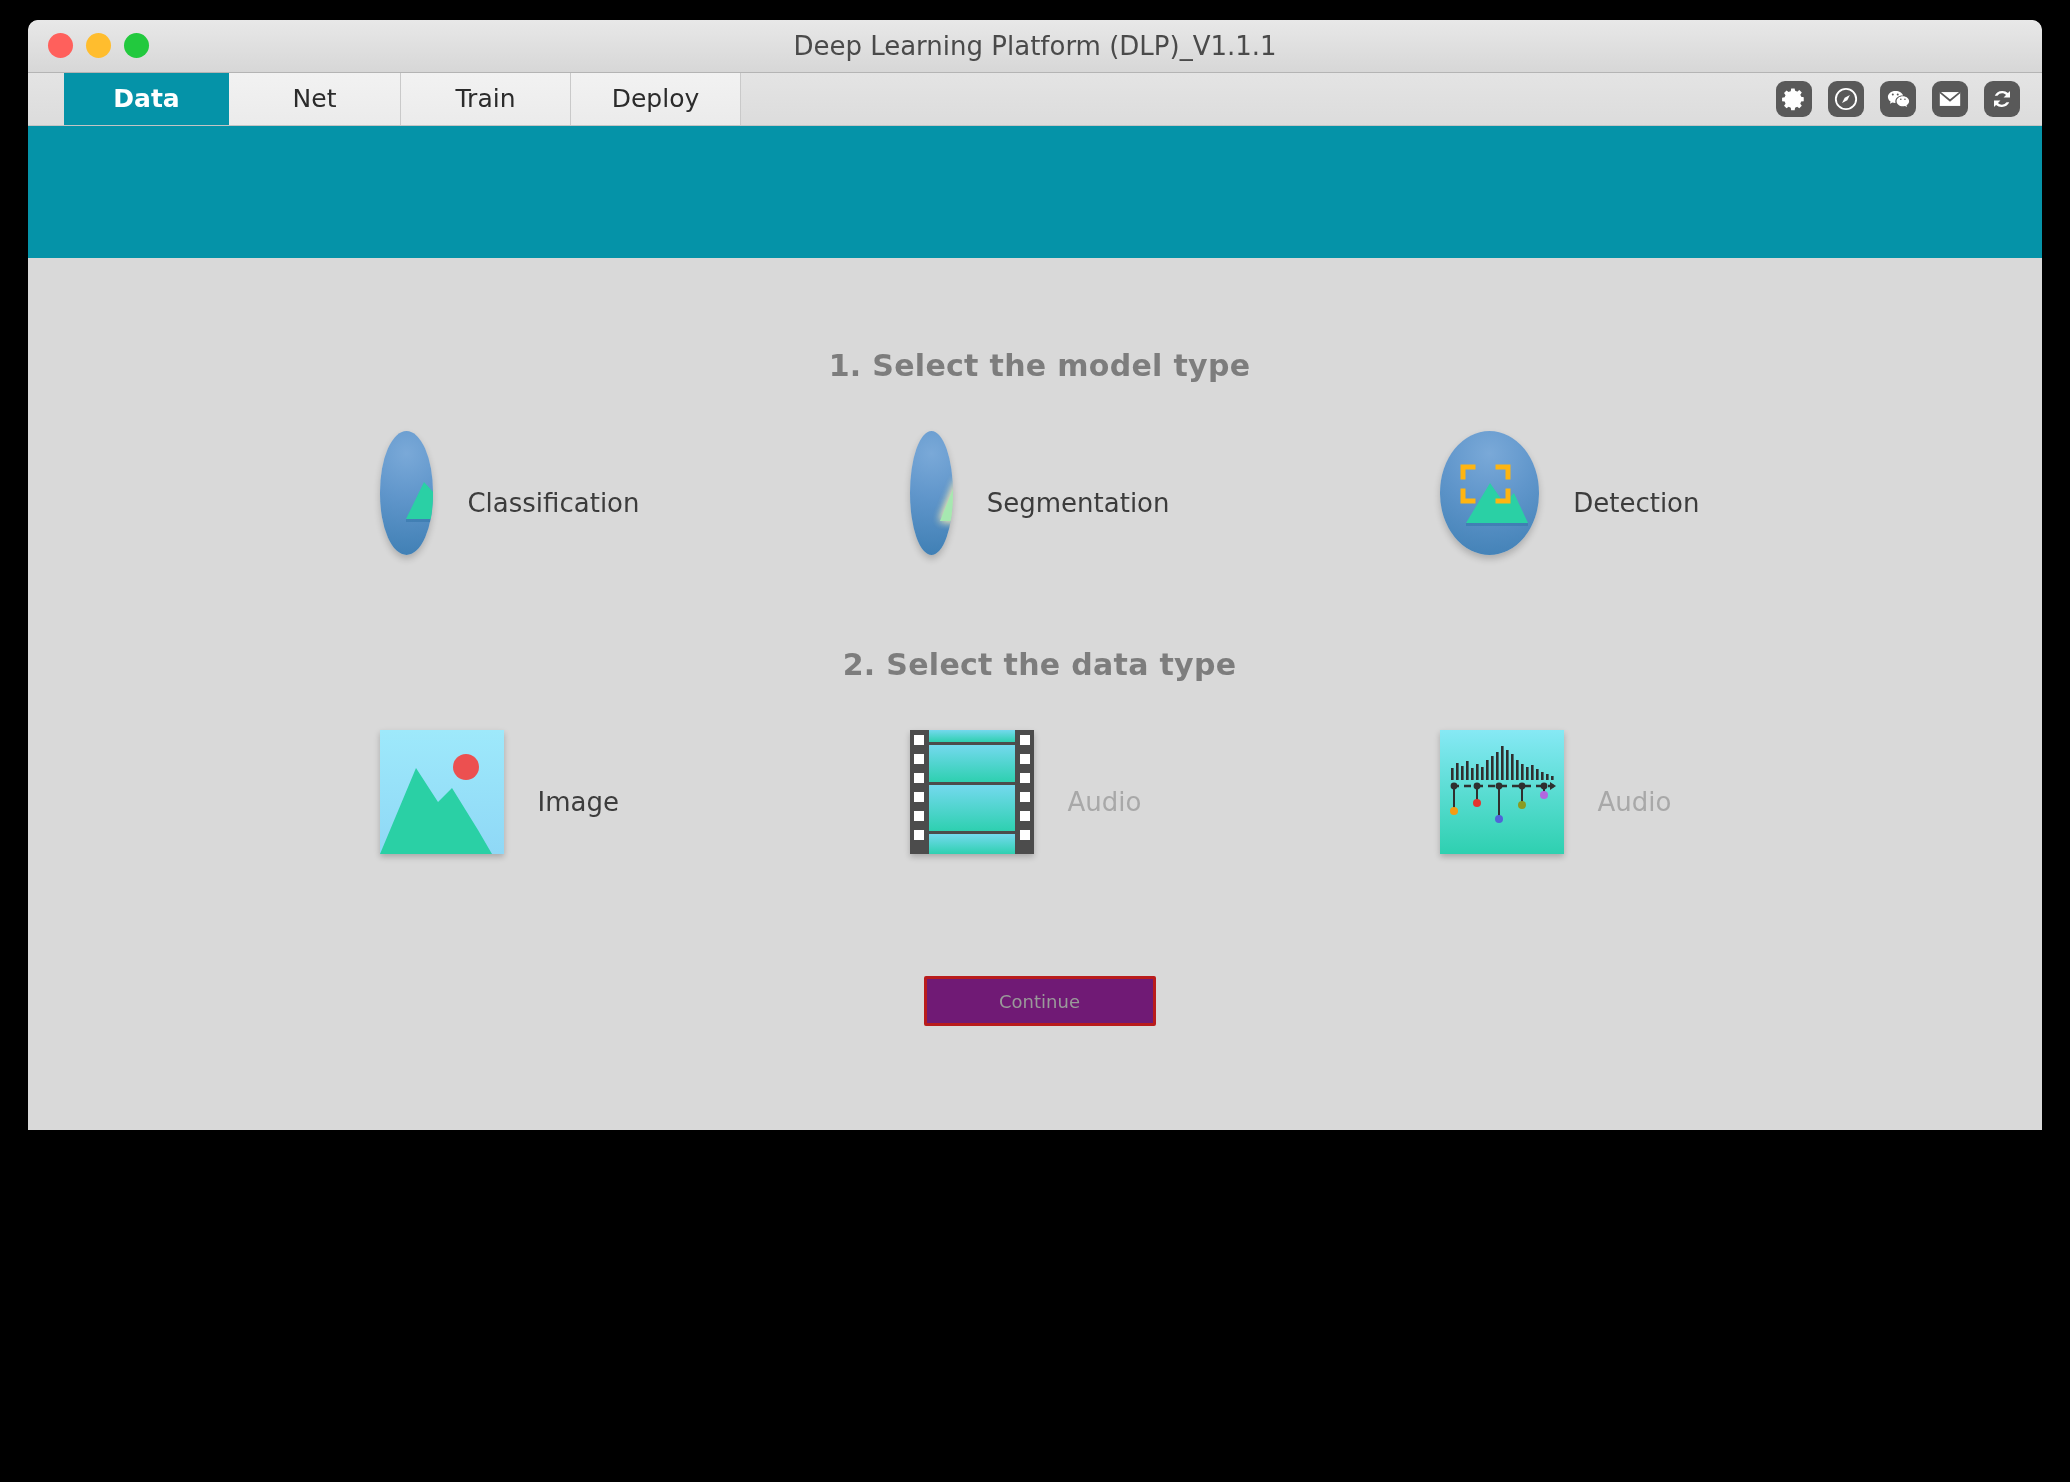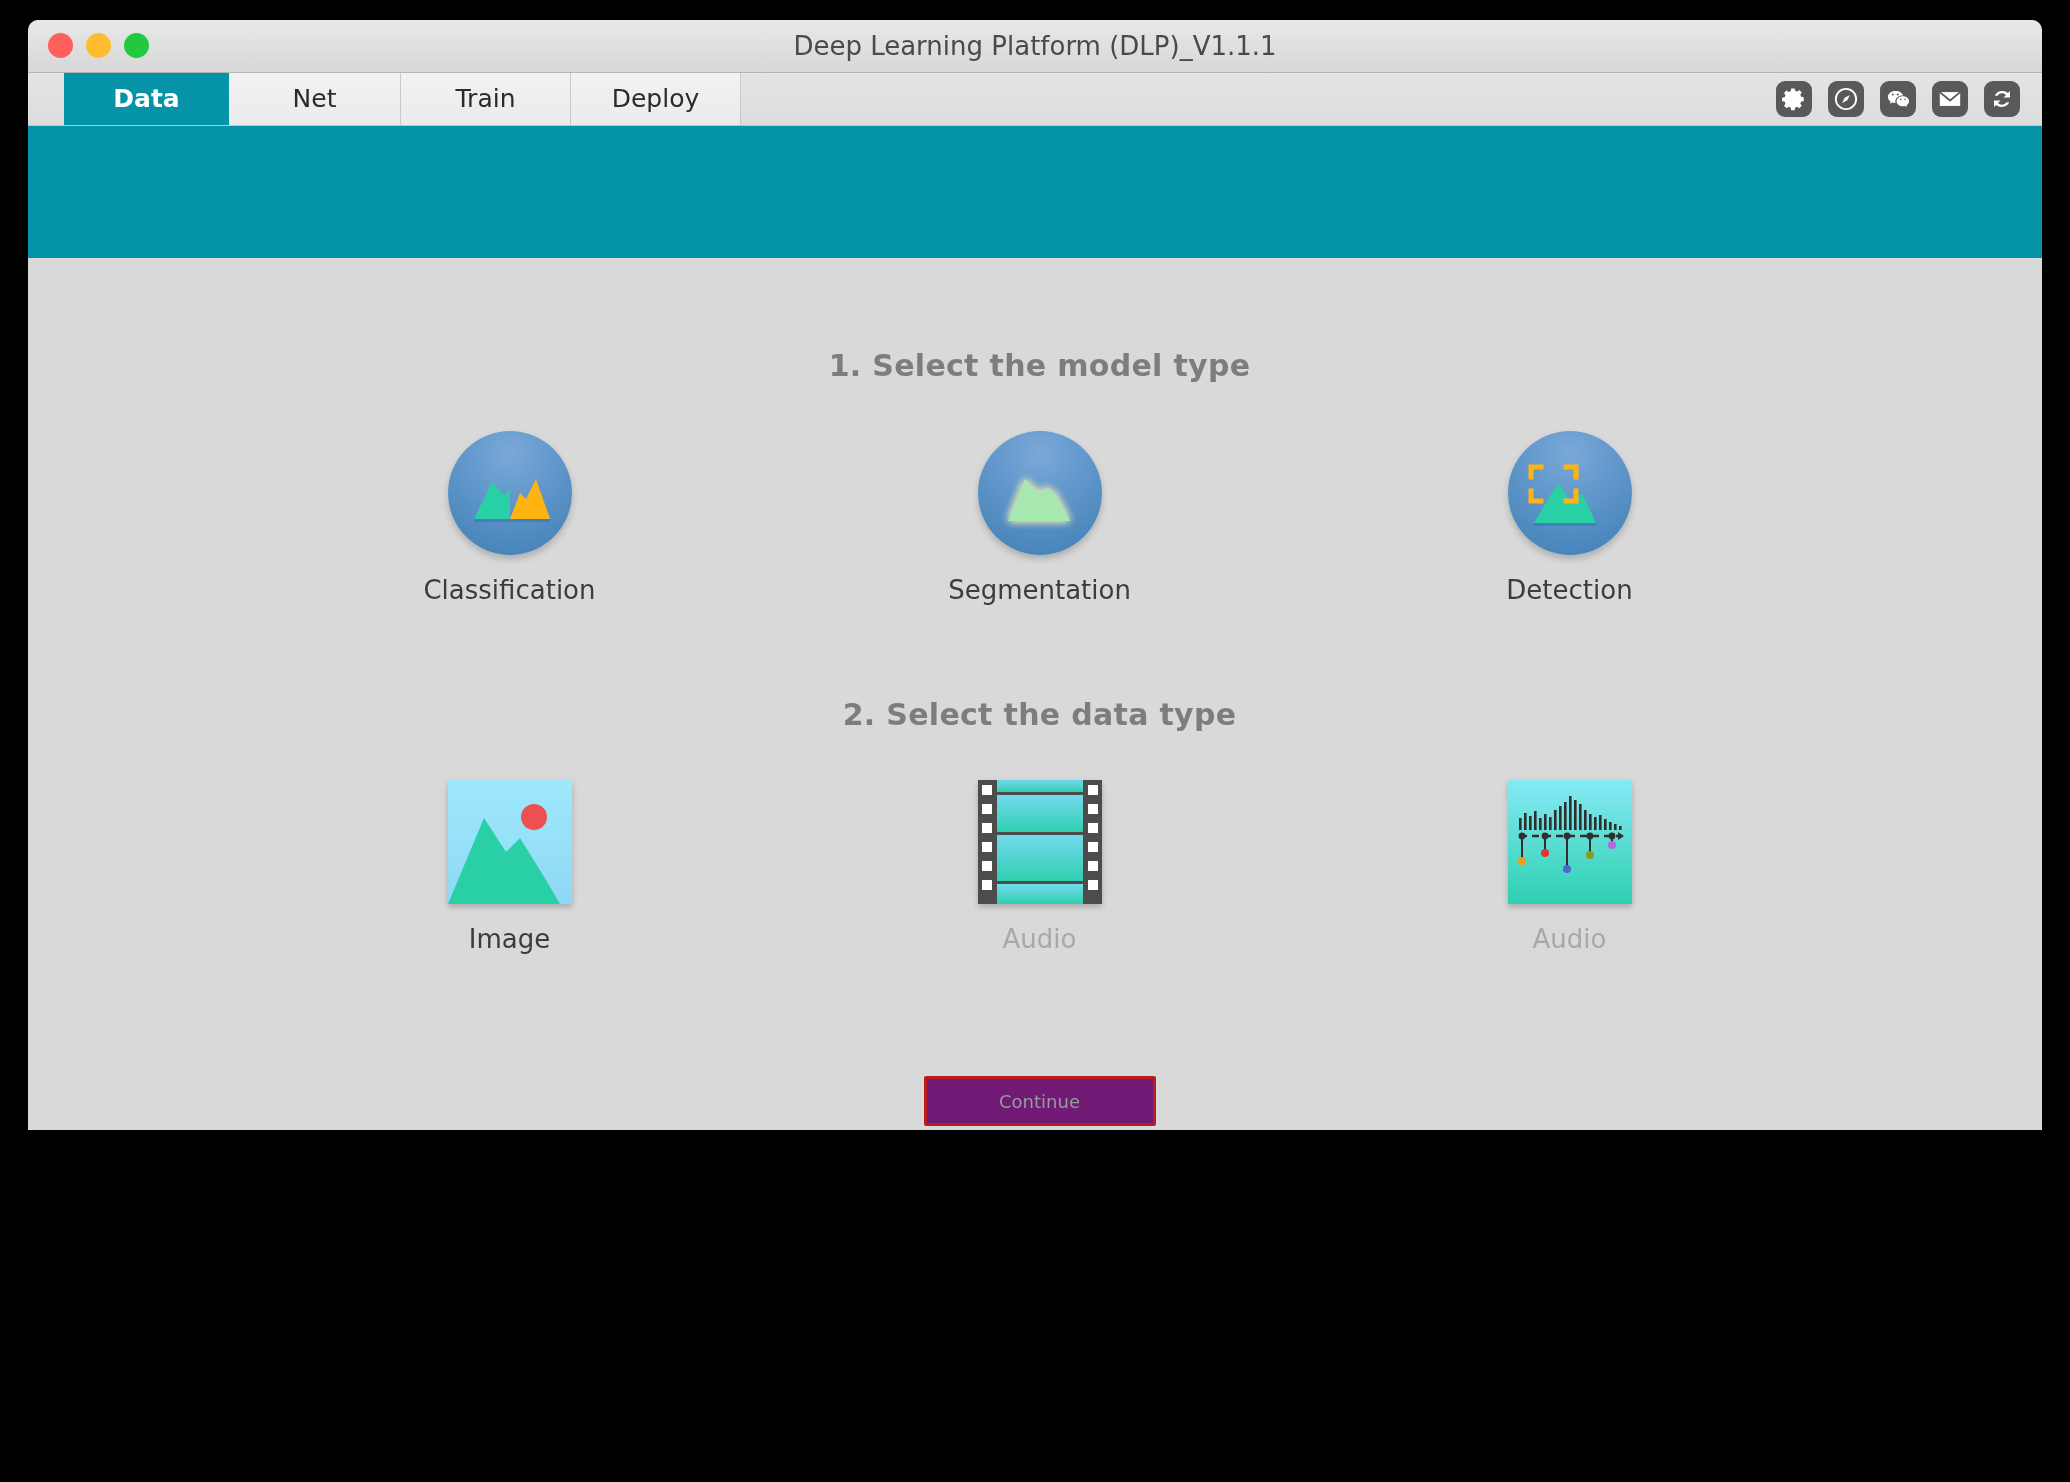--- a/index.html
+++ b/index.html
@@ -136,23 +136,24 @@
 
   .row {
     display: flex;
     justify-content: center;
     gap: 270px;
     margin-top: 48px;
   }
   .item {
     width: 260px;
     display: flex;
-    flex-direction: column;
+    flex-direction: row;
     align-items: center;
     cursor: default;
+    gap: 34px;
   }
   .item-label {
     margin-top: 20px;
     font-size: 26px;
     color: #3c3c3c;
   }
   .item-label.disabled { color: #a8a8a8; }
 
   
   .circ {

